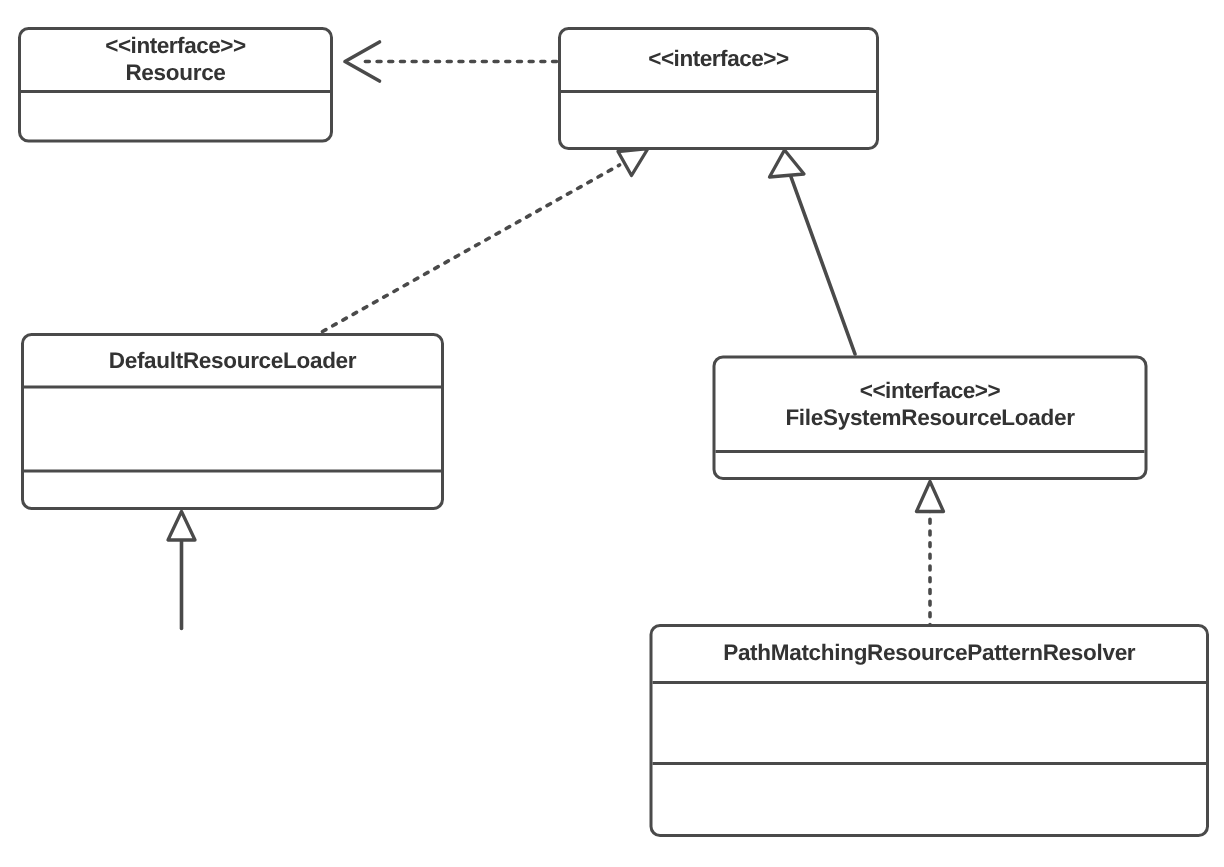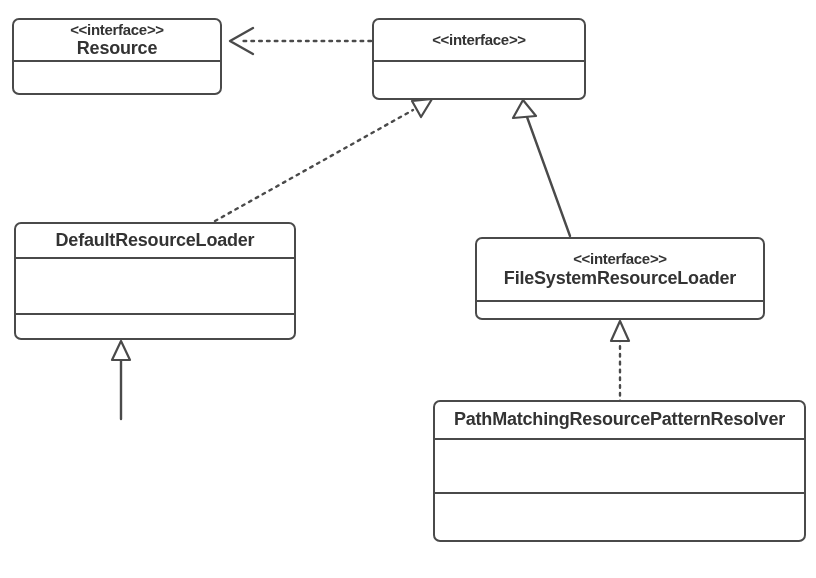--- a/index.html
+++ b/index.html
@@ -36,21 +36,21 @@
     font-weight: bold;
     line-height: 1.18;
     border-bottom: 2px solid #4a4a4a;
     padding: 2px 6px;
   }
   .uml-stereotype {
     font-size: 15px;
     letter-spacing: -0.3px;
   }
   .uml-name {
-    font-size: 18px;
+    font-size: 15px;
     letter-spacing: -0.2px;
   }
   .uml-compartment {
     box-sizing: border-box;
     border-bottom: 2px solid #4a4a4a;
   }
   .uml-compartment.last {
     border-bottom: none;
   }
   svg.edges {
@@ -121,21 +121,21 @@
 
   <div class="uml-class" style="left:475px; top:237px; width:290px; height:83px;">
     <div class="uml-header" style="height:63px;">
       <div class="uml-stereotype">&lt;&lt;interface&gt;&gt;</div>
       <div class="uml-name">FileSystemResourceLoader</div>
     </div>
     <div class="uml-compartment last" style="flex:1;"></div>
   </div>
 
 
-  <div class="uml-class" style="left:433px; top:400px; width:373px; height:142px;">
+  <div class="uml-class" style="left:433px; top:416px; width:373px; height:142px;">
     <div class="uml-header" style="height:38px;">
       <div class="uml-name">PathMatchingResourcePatternResolver</div>
     </div>
     <div class="uml-compartment" style="height:54px;"></div>
     <div class="uml-compartment last" style="flex:1;"></div>
   </div>
 
 </div>
 
 </body></html>

